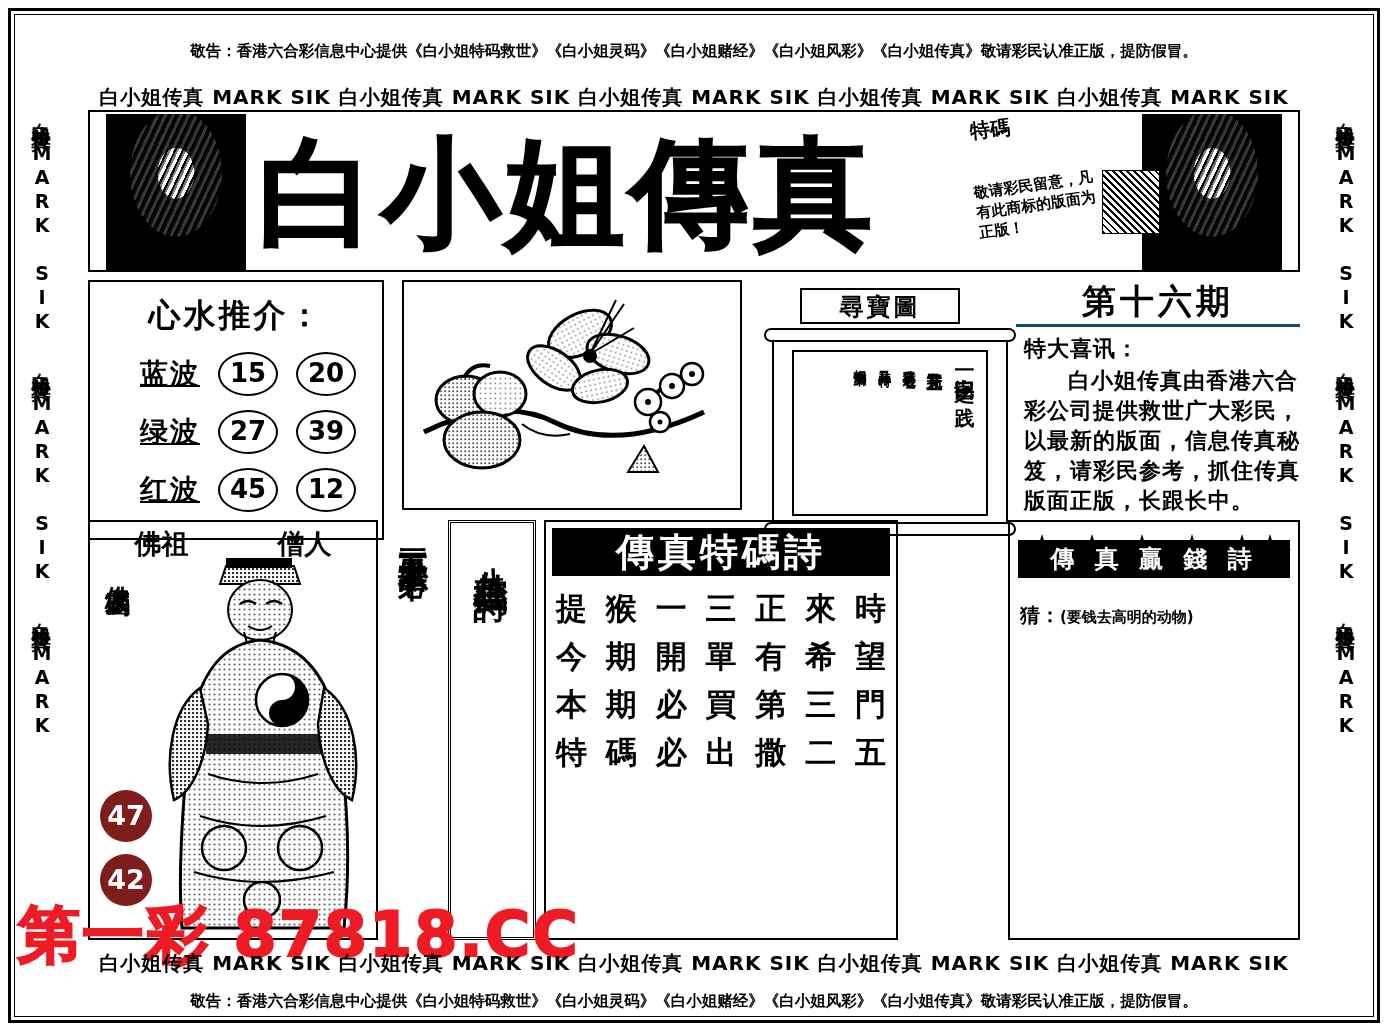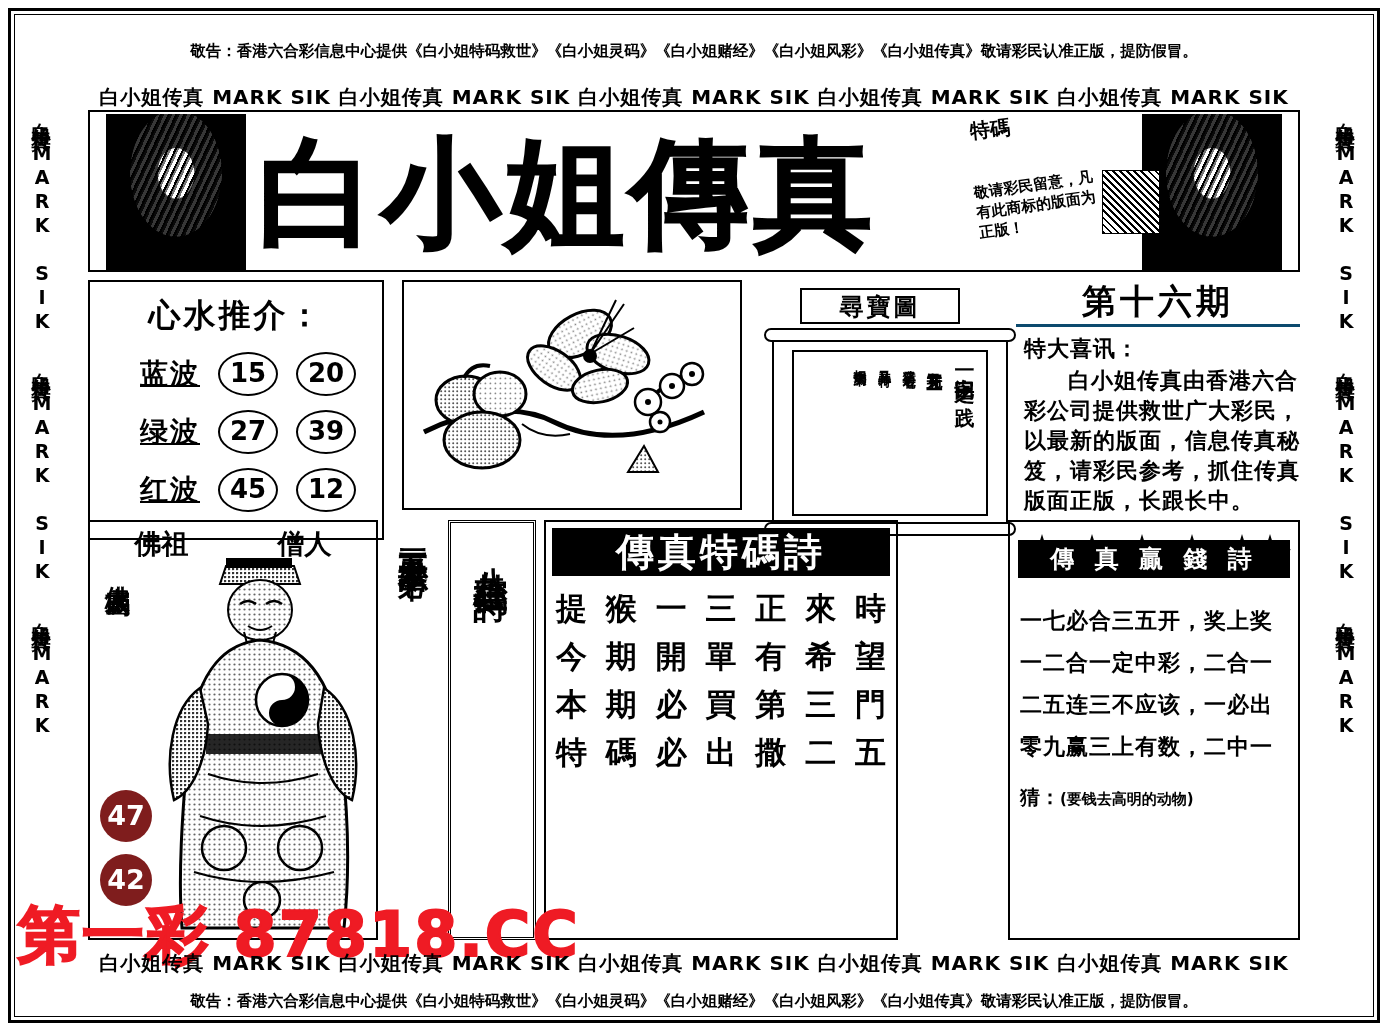--- a/index.html
+++ b/index.html
@@ -316,26 +316,20 @@
       <div class="star-band">
         <div class="bar"></div>
         <div class="star" style="left:2px"></div>
         <div class="star" style="left:52px"></div>
         <div class="star" style="left:102px"></div>
         <div class="star" style="left:152px"></div>
         <div class="star" style="left:202px"></div>
         <div class="star" style="left:230px"></div>
         <div class="txt">傳 真 贏 錢 詩</div>
       </div>
-      <div class="prize-lines">
-        <div class="prize-line">一七必合三五开，奖上奖</div>
-        <div class="prize-line">一二合一定中彩，二合一</div>
-        <div class="prize-line">二五连三不应该，一必出</div>
-        <div class="prize-line">零九赢三上有数，二中一</div>
-      </div>
       <div class="guess">
         <span>猜：</span><small>(要钱去高明的动物)</small>
       </div>
     </div>
 
   </div>
 
   <div class="watermark">第一彩 87818.CC</div>
 
   <div class="brandrow bottom">白小姐传真 MARK SIK  白小姐传真 MARK SIK  白小姐传真 MARK SIK  白小姐传真 MARK SIK  白小姐传真 MARK  SIK</div>

